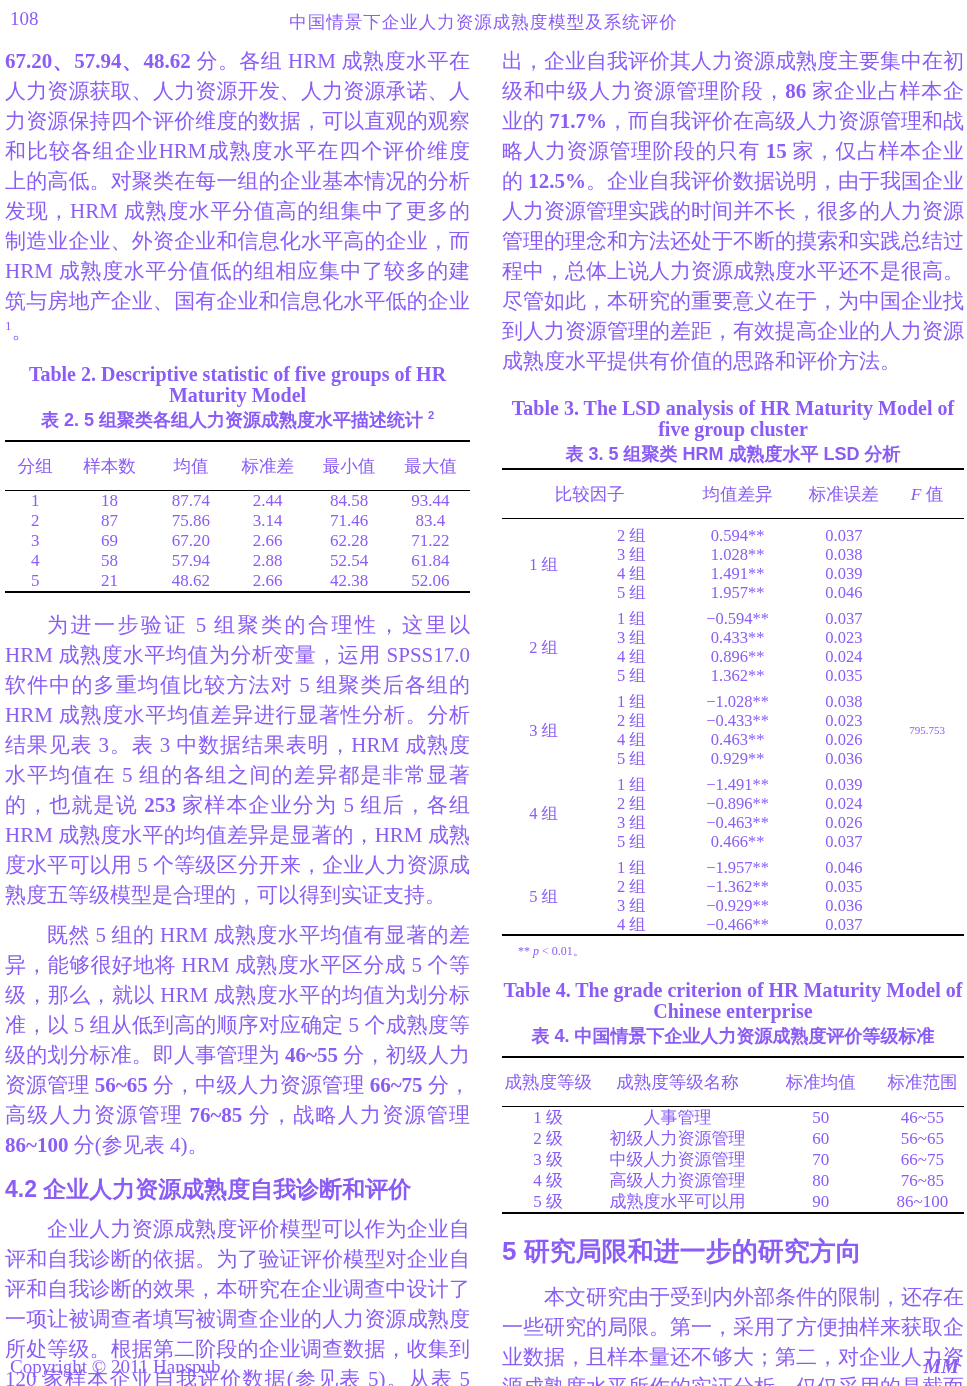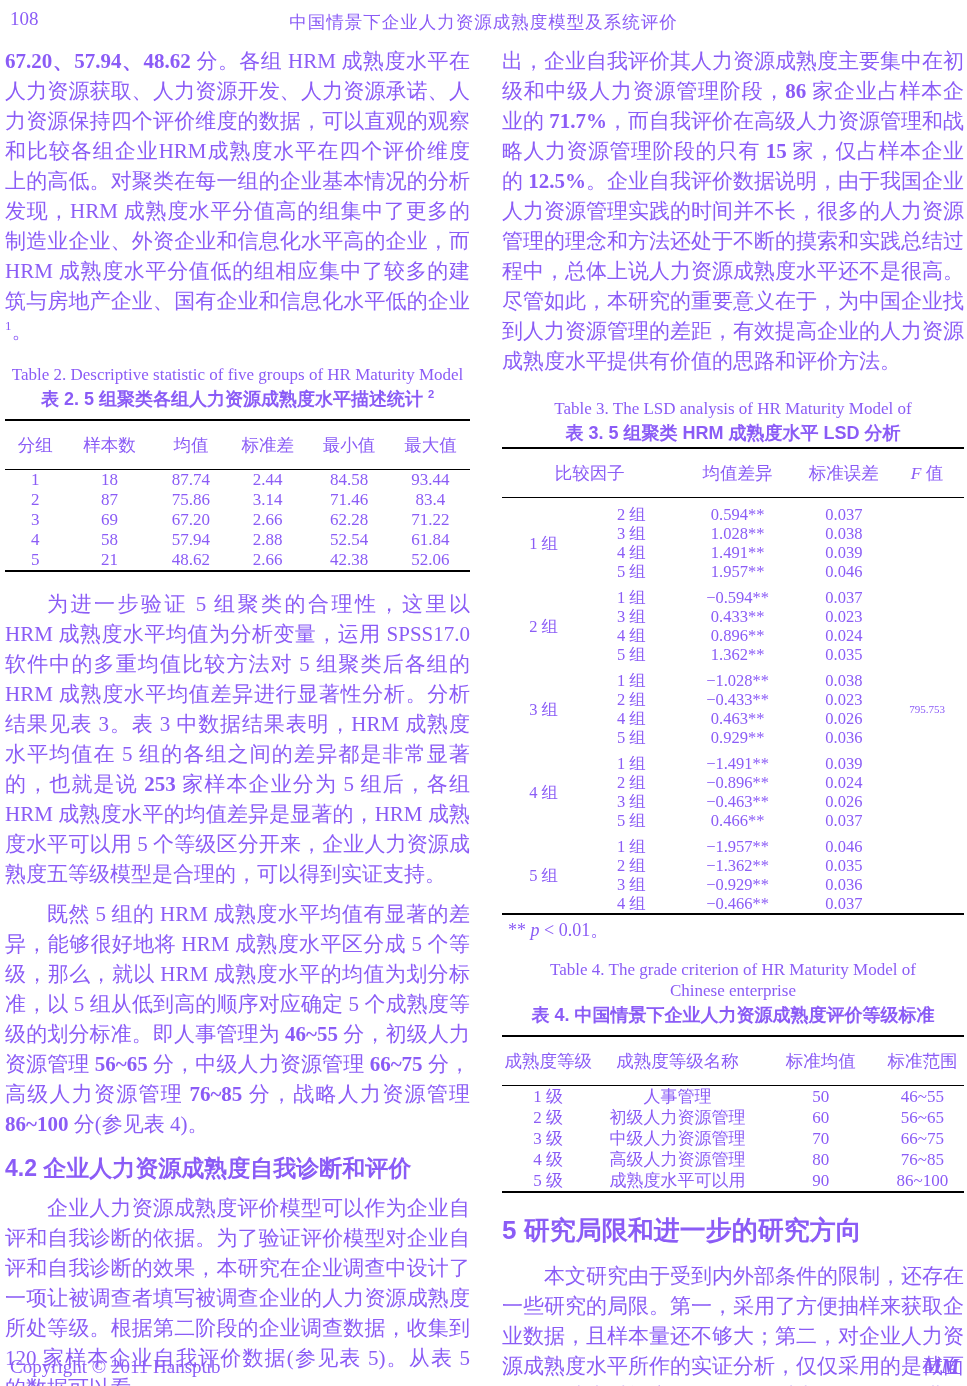--- a/index.html
+++ b/index.html
@@ -21,40 +21,40 @@
   p.indent { text-indent:42px; }
   .b { font-weight:700; }
   .i { font-style:italic; }
   sup { font-size:0.62em; vertical-align:super; line-height:0; }
 
   
   .table-block { text-align:center; }
   .tb2 { margin-top:18px; }
   .tb3 { margin-top:22px; }
   .tb4 { margin-top:20px; }
-  .tbl-title-en { font-weight:400; font-size:17px; line-height:21px;text-align:center; }
+  .tbl-title-en { font-weight:700; font-size:20px; line-height:21px;text-align:center; }
   .tbl-title-zh { font-weight:700; font-size:18px; line-height:24px; margin-top:2px;
                   font-family:"Liberation Sans","DejaVu Sans",sans-serif; }
 
   table.data-table { width:100%; border-collapse:collapse; border-top:2px solid #000;
                      border-bottom:2px solid #000; margin-top:8px; }
   table.data-table th { font-weight:400; border-bottom:1.5px solid #000; padding:12px 0;
                         font-size:17.5px; text-align:center; }
   table.data-table td { padding:1px 0; text-align:center; }
 
   #table2 td { font-size:17px; line-height:18px; }
   #table4 td { font-size:17px; line-height:19px; }
 
   #table3 { margin-top:2px; }
   #table3 td { font-size:16.5px; line-height:17px; }
   #table3 tr.gs td { padding-top:8px; }
   #table3 td.grp  { vertical-align:middle; }
   #table3 td.fval { vertical-align:middle; font-size:11px; }
 
-  .tbl-footnote { margin:6px 6px 0; text-align:left; font-size:18px; line-height:18px; }
+  .tbl-footnote { margin:6px 16px 0; text-align:left; font-size:12px; line-height:18px; }
 
   .heading { font-family:"Liberation Sans","DejaVu Sans",sans-serif; font-weight:700; margin:0; }
   #h42 { font-size:23px; line-height:30px; margin-top:14px; }
   #h5  { font-size:26px; line-height:34px; margin-top:20px; }
 
   .page-footer { position:absolute; left:10px; right:8px; bottom:8px;
                  display:flex; justify-content:space-between; align-items:baseline; font-size:19px; }
   .journal-code { font-weight:700; font-style:italic; font-size:20px; }
 </style>
 </head>
@@ -144,20 +144,21 @@
 
     <p class="body-text indent" style="margin-top:10px">企业人力资源成熟度评价模型可以作为企业自评和自我诊断的依据。为了验证评价模型对企业自评和自我诊断的效果，本研究在企业调查中设计了一项让被调查者填写被调查企业的人力资源成熟度所处等级。根据第二阶段的企业调查数据，收集到 120 家样本企业自我评价数据(参见表 5)。从表 5 的数据可以看</p>
 
   </div>
 
   <div class="col col-right">
     <p class="body-text"><span>出，企业自我评价其人力资源成熟度主要集中在初级和中级人力资源管理阶段，</span><span class="b">86</span><span> 家企业占样本企业的 </span><span class="b">71.7%</span><span>，而自我评价在高级人力资源管理和战略人力资源管理阶段的只有 </span><span class="b">15</span><span> 家，仅占样本企业的 </span><span class="b">12.5%</span><span>。企业自我评价数据说明，由于我国企业人力资源管理实践的时间并不长，很多的人力资源管理的理念和方法还处于不断的摸索和实践总结过程中，总体上说人力资源成熟度水平还不是很高。尽管如此，本研究的重要意义在于，为中国企业找到人力资源管理的差距，有效提高企业的人力资源成熟度水平提供有价值的思路和评价方法。</span></p>
 
     <div class="table-block tb3">
       <div class="tbl-title-en">Table 3. The LSD analysis of HR Maturity Model of</div>
+      <div class="tbl-title-en">five group cluster</div>
       <div class="tbl-title-zh">表 3. 5 组聚类 HRM 成熟度水平 LSD 分析</div>
       <table class="data-table" id="table3" data-table="tables.table3.spec">
         <colgroup>
           <col style="width:18%">
             <col style="width:20%">
             <col style="width:26%">
           <col style="width:20%">
             <col style="width:16%">
         </colgroup>
       <thead>

